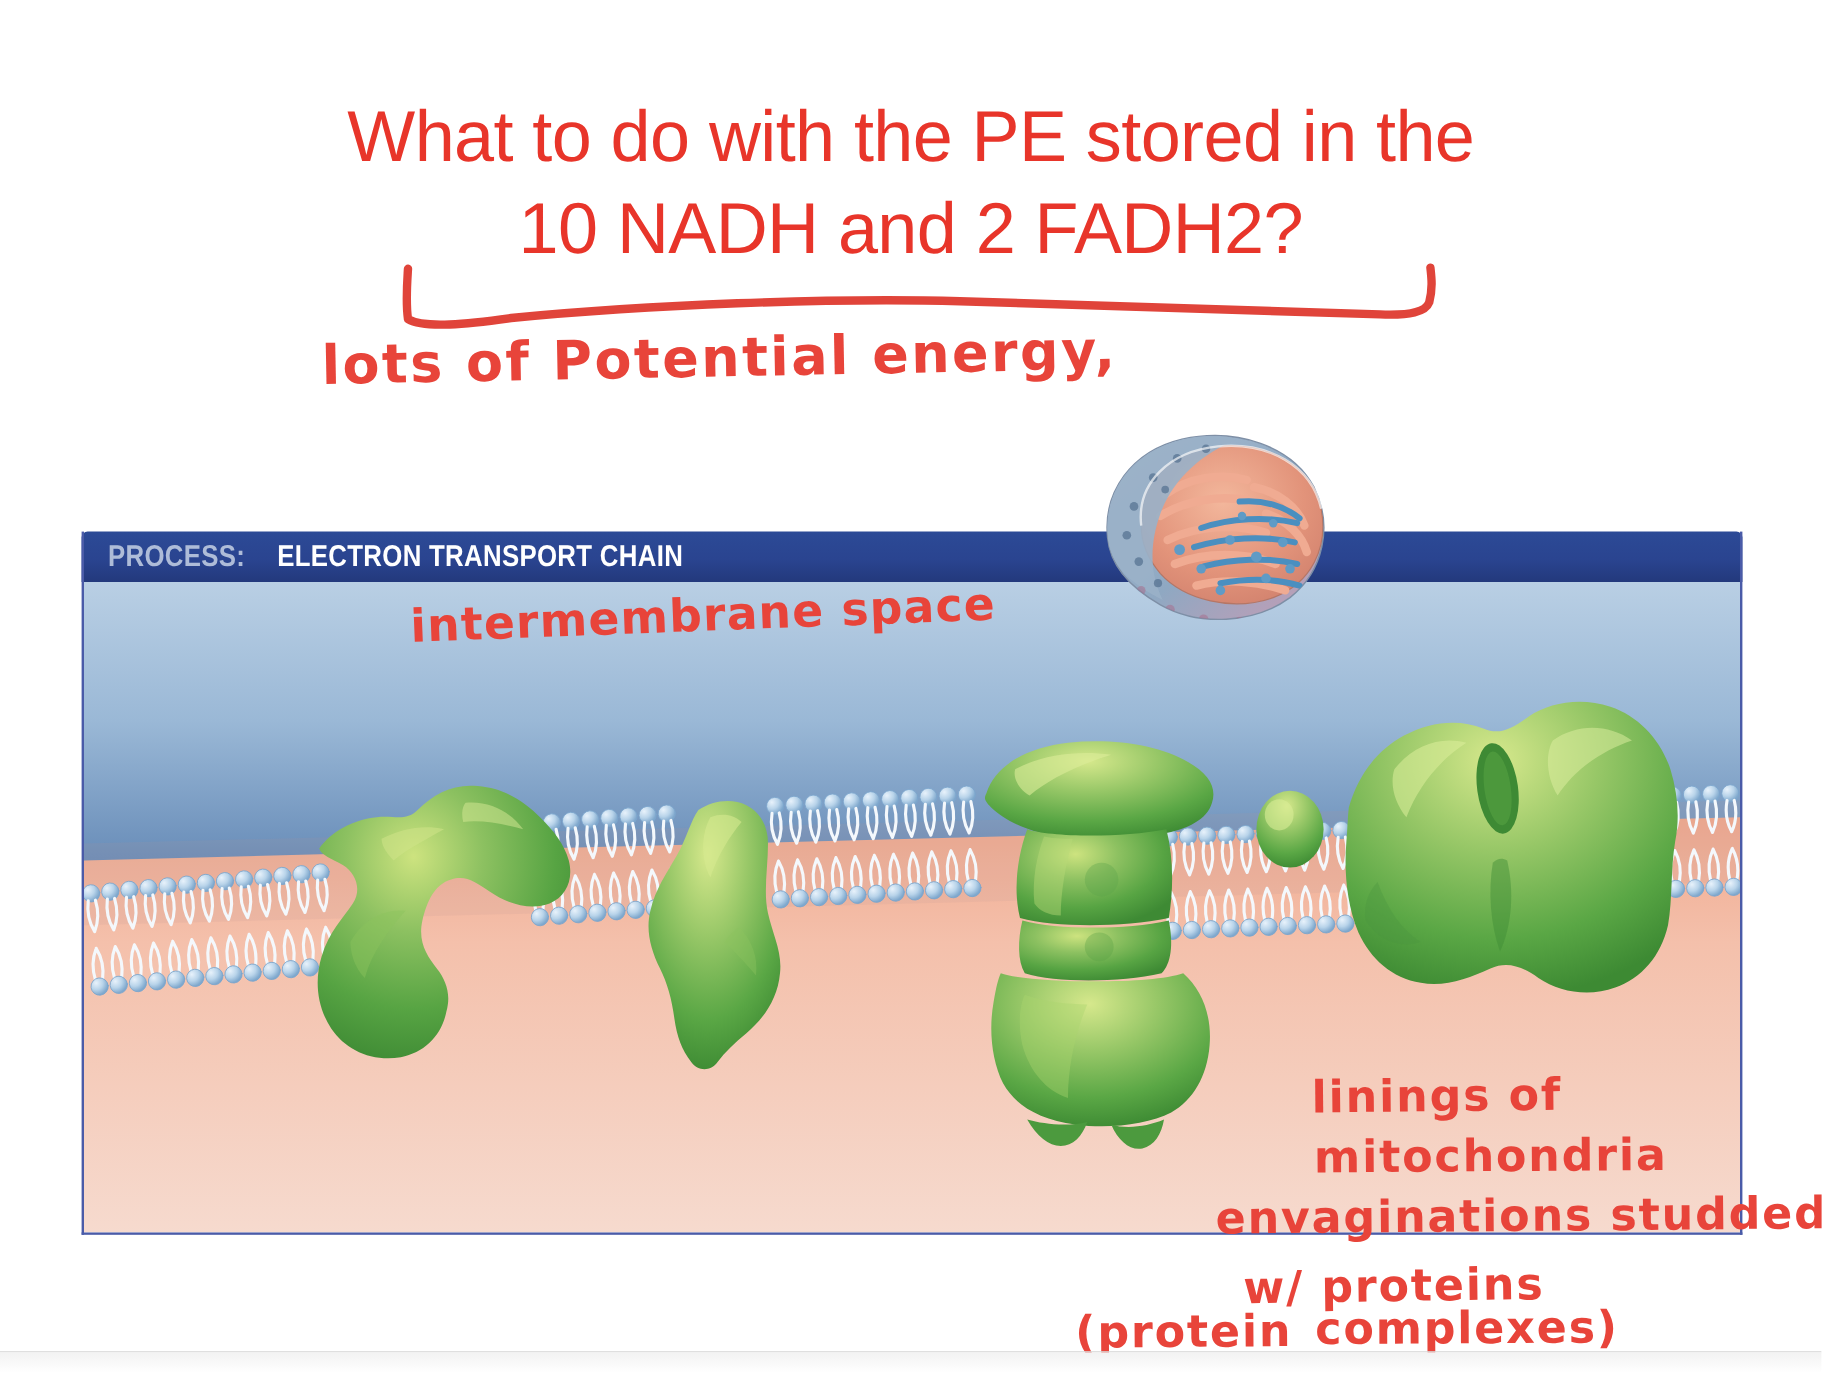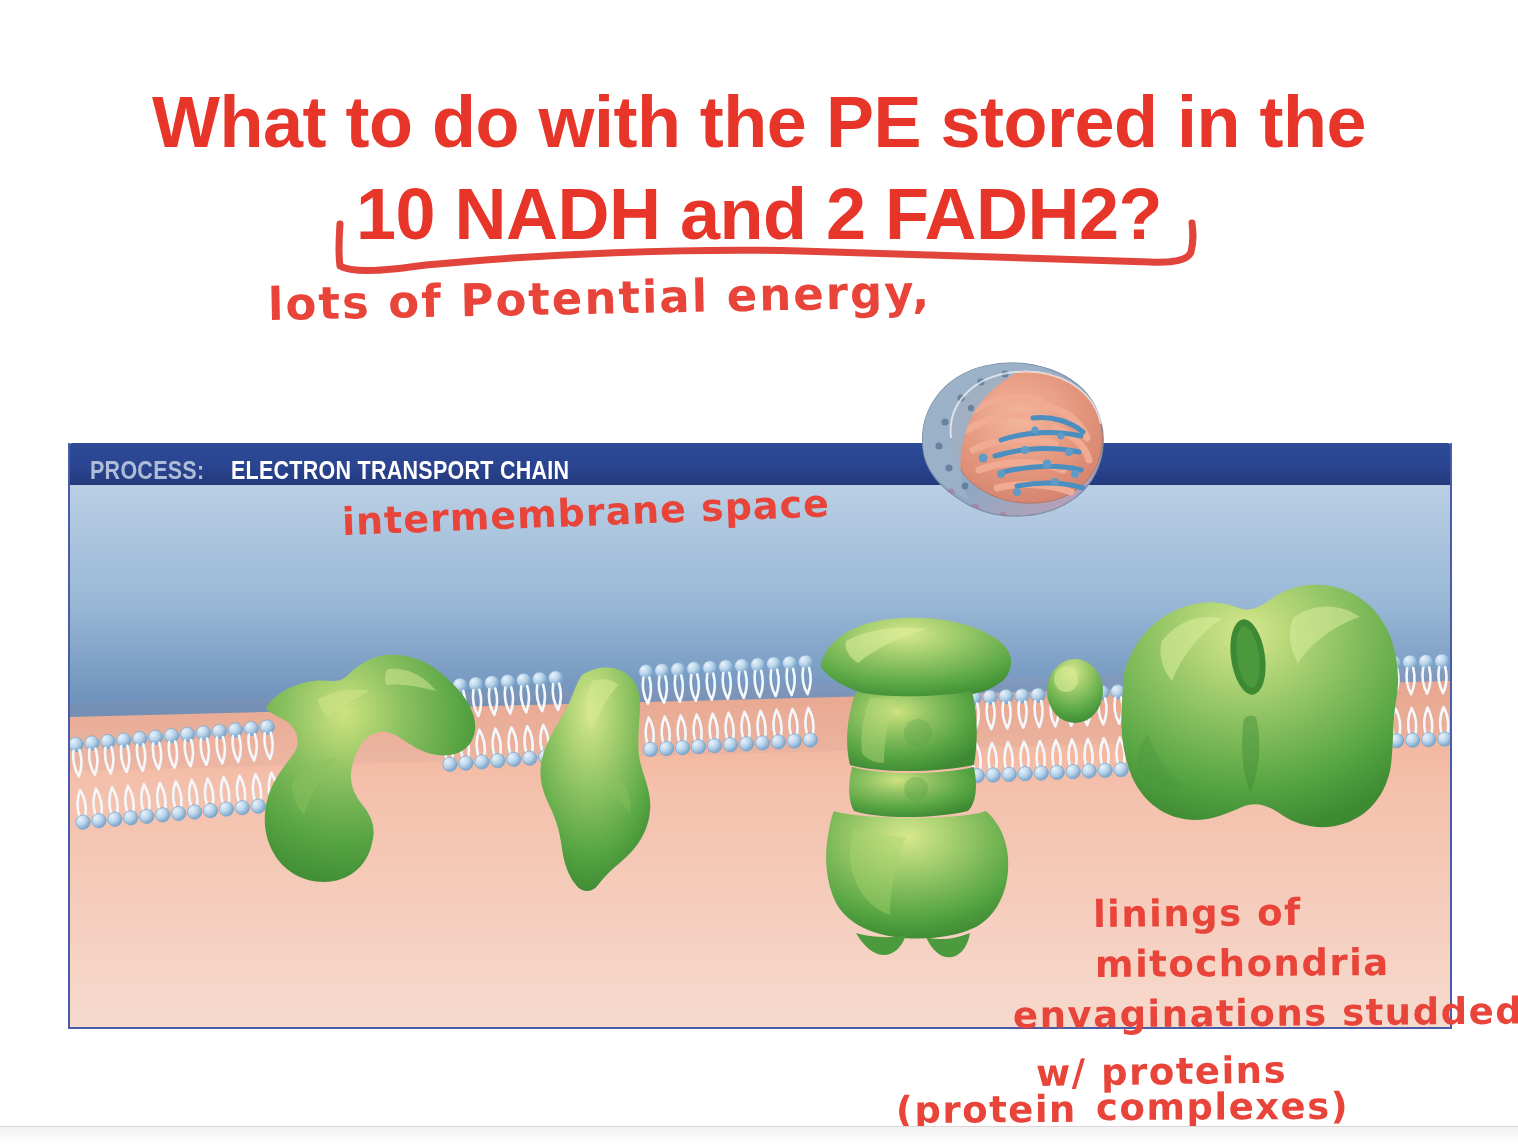--- a/index.html
+++ b/index.html
@@ -16,23 +16,23 @@
   }
 
   
   #slide-title {
     position: absolute;
     left: 0;
     top: 76px;
     width: 1518px;
     text-align: center;
     color: #e8352a;
-    font-size: 72px;
+    font-size: 60px;
     line-height: 1.28;
-    font-weight: 700;
+    font-weight: 400;
     font-family: "Liberation Sans", sans-serif;
     letter-spacing: -0.5px;
     white-space: pre-line;
   }
 
   
   #title-bracket {
     position: absolute;
     left: 330px;
     top: 218px;
@@ -122,21 +122,21 @@
   #panel-header {
     position: absolute;
     left: 68px;
     top: 443px;
     width: 1384px;
     height: 42px;
     background: linear-gradient(180deg, #2c4a96 0%, #2a4490 55%, #23397c 100%);
     border-radius: 5px 5px 0 0;
     box-sizing: border-box;
     display: flex;
-    align-items: flex-end;
+    align-items: center;
     padding-left: 22px;
     overflow: hidden;
   }
   #panel-header-process {
     color: #aebcd8;
     font-size: 25px;
     font-weight: 700;
     letter-spacing: 0.3px;
     font-family: "Liberation Sans", sans-serif;
     transform: scaleX(0.86);

